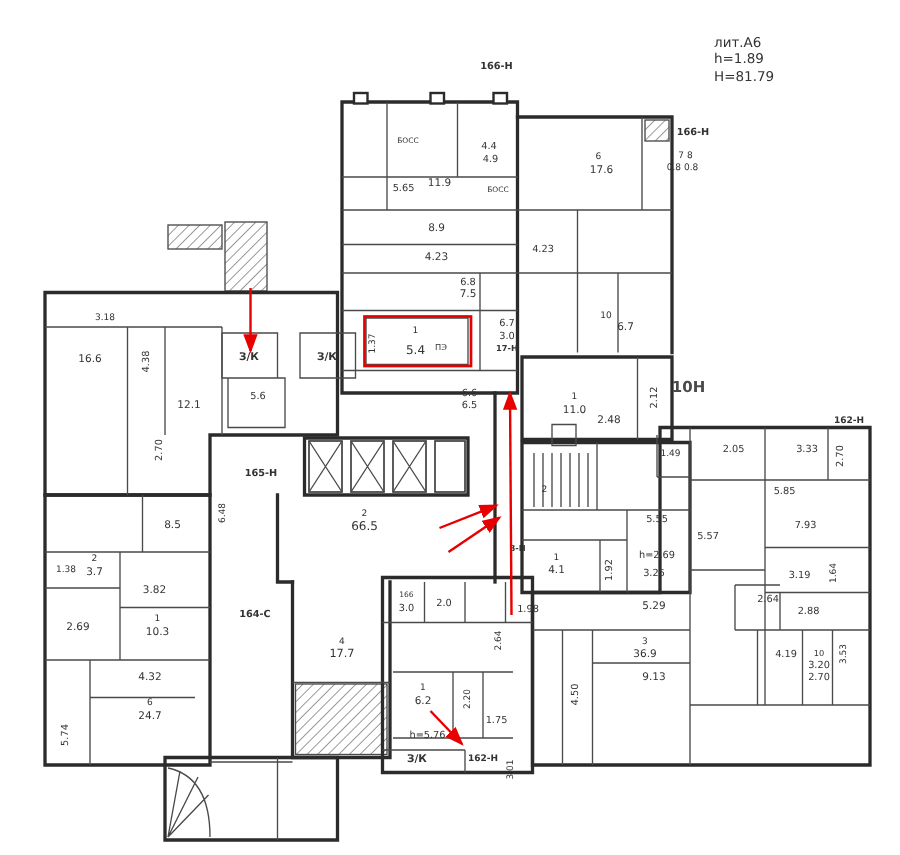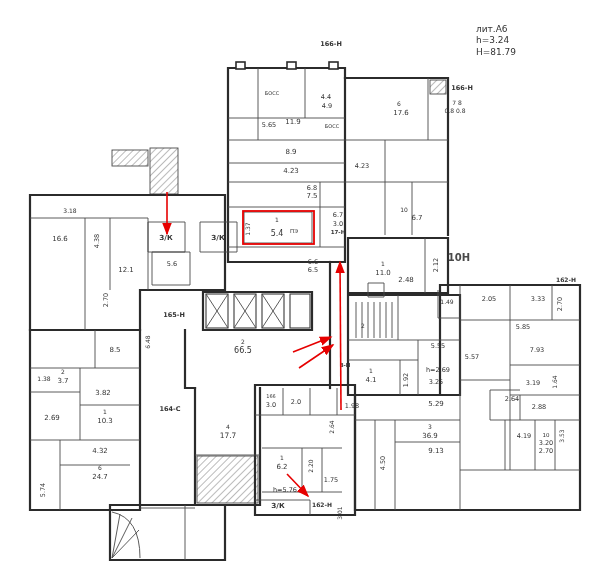--- a/index.html
+++ b/index.html
@@ -14,21 +14,21 @@
   .pilaster{fill:#ffffff;stroke:#2b2b2b;stroke-width:1.6;}
   .shaft{fill:none;stroke:#3a3a3a;stroke-width:1.1;}
 </style>
 </head>
 <body>
 
 <div class="page">
 
   <div class="titleblock">
     <div>лит.А6</div>
-    <div>h=3.24</div>
+    <div>h=1.89</div>
     <div>H=81.79</div>
   </div>
 
   <svg width="600" height="570" viewBox="0 0 600 570">
     <defs>
       <pattern id="hatchp" width="5" height="5" patternUnits="userSpaceOnUse" patternTransform="rotate(45)">
         <line x1="0" y1="0" x2="0" y2="5" stroke="#777" stroke-width="1"></line>
       </pattern>
       <marker id="arrowhead" markerWidth="9" markerHeight="7" refX="7" refY="3" orient="auto">
         <path id="arrowhead-path" d="M0,0 L8,3 L0,6 Z" fill="#e60000"></path>

